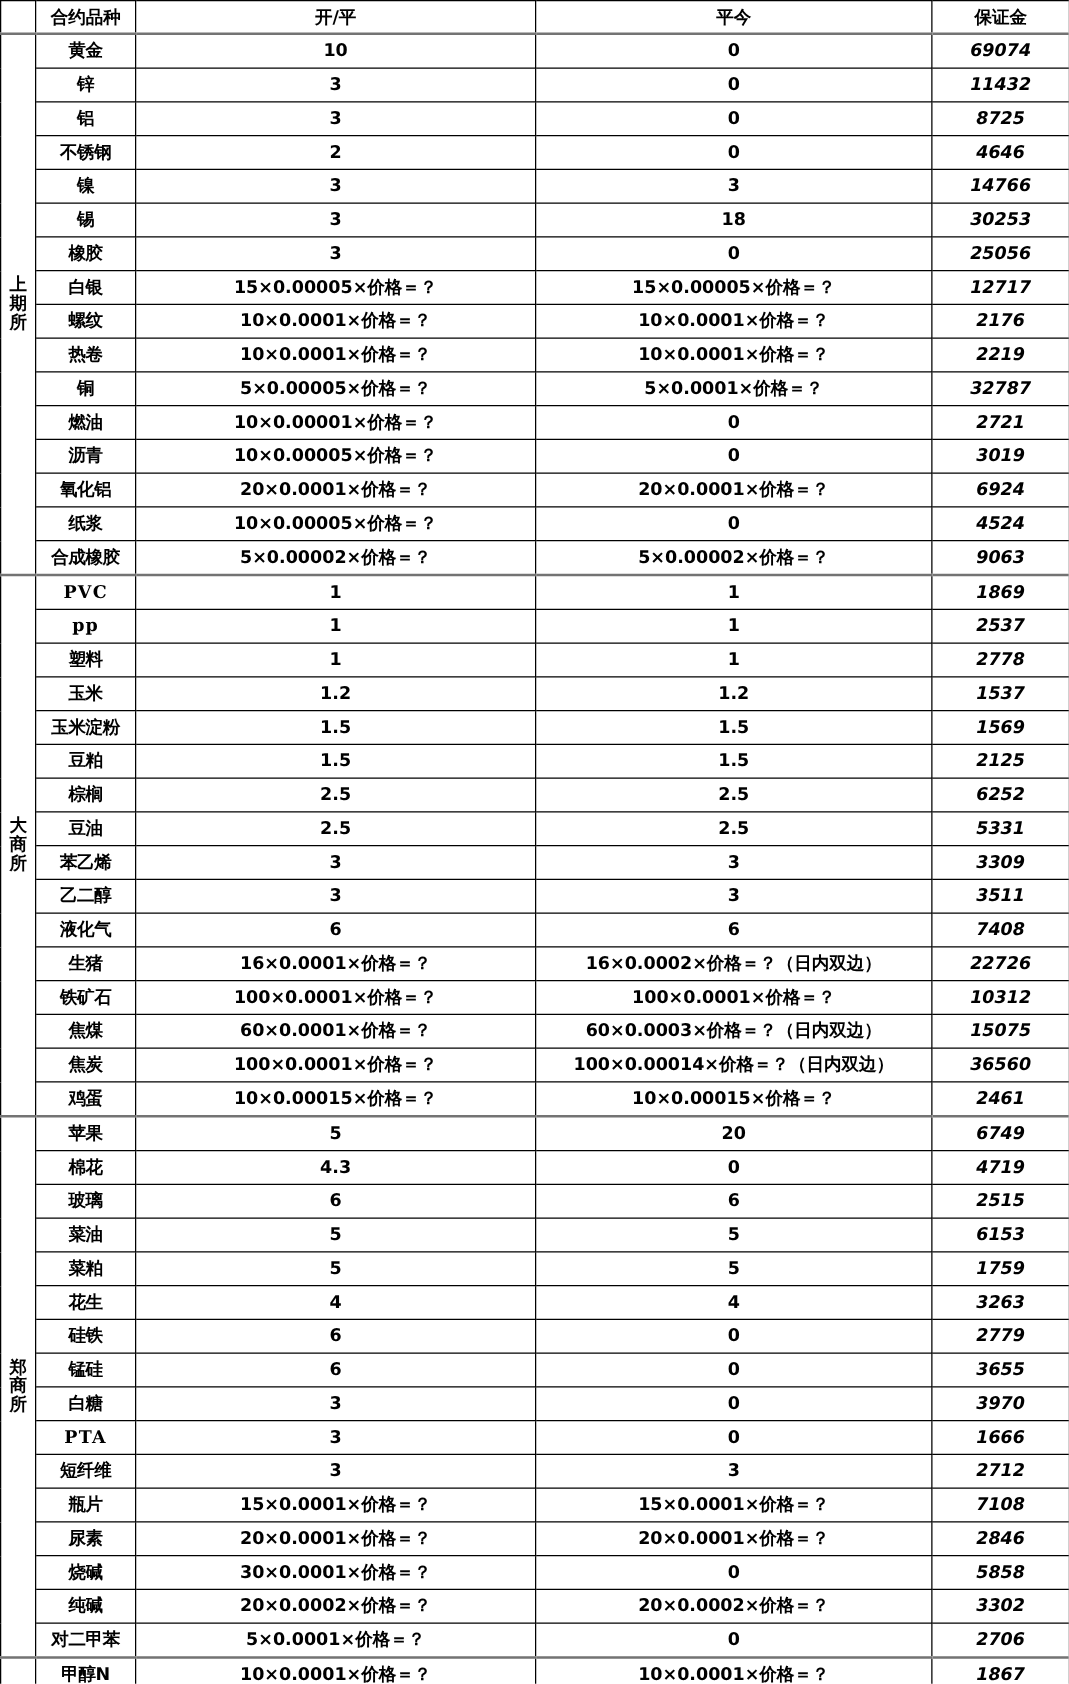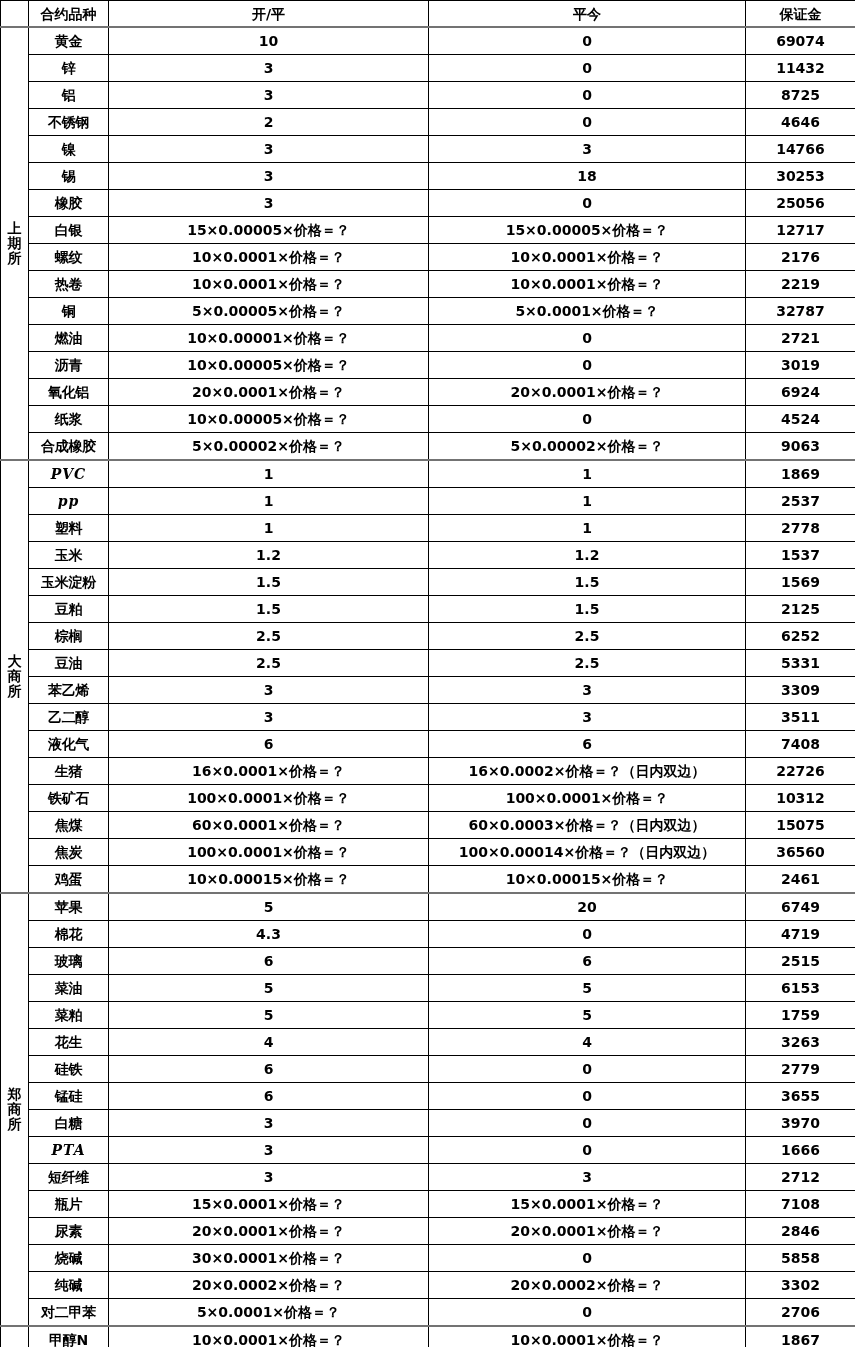--- a/index.html
+++ b/index.html
@@ -83,27 +83,27 @@
     font-weight: bold;
     letter-spacing: -0.3px;
   }
   td.val-cell {
     font-size: 14px;
     font-weight: bold;
   }
   td.margin-cell {
     font-size: 15px;
     font-weight: bold;
+    font-style: italic;
   }
   td.name-latin {
     font-family: "DejaVu Serif", "Liberation Serif", serif;
     font-weight: bold;
     letter-spacing: 1px;
     font-size: 14px;
-    font-style: italic;
   }
   td.zero-thin {
     font-weight: normal;
     font-size: 15px;
   }
   
   tr.block-start > td, tr.block-start > th { border-top: 2px solid #737373; }
 </style>
 </head>
 <body>

